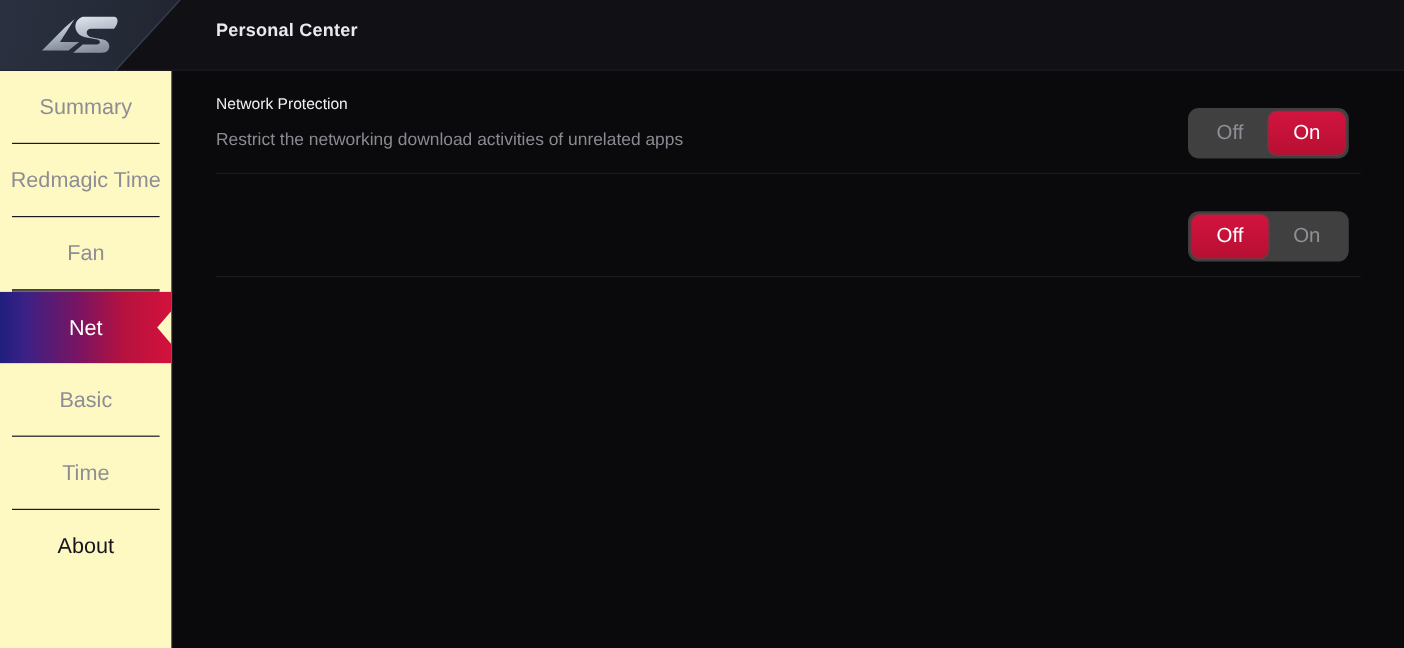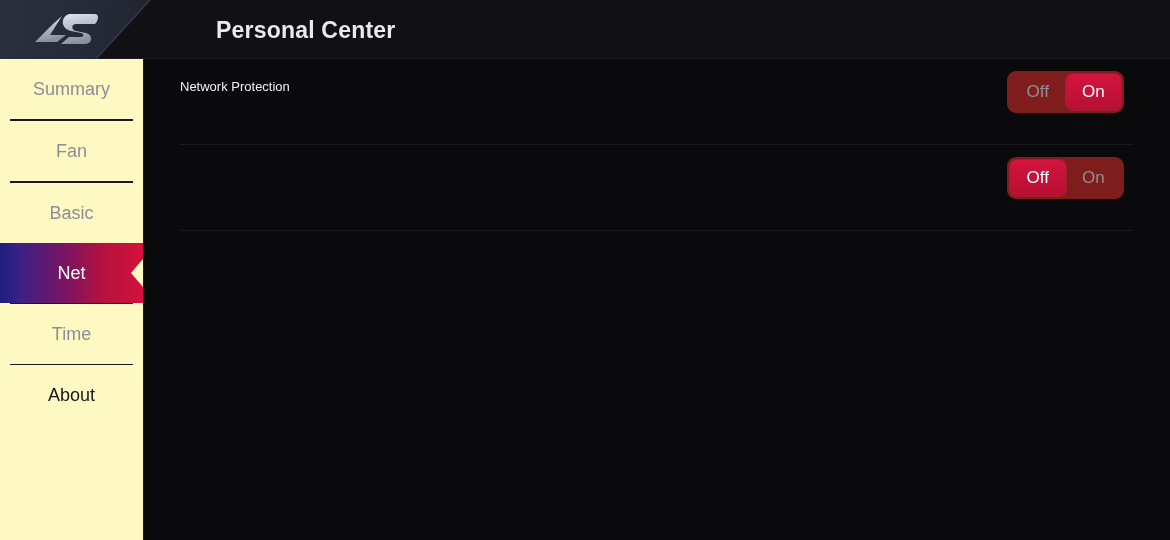--- a/index.html
+++ b/index.html
@@ -63,26 +63,25 @@
     top: 11px;
     width: 66px;
     height: 36px;
     z-index: 9;
   }
 
   .header-title {
     position: absolute;
     left: 180px;
     top: 17px;
-    font-size: 23px;
+    font-size: 15px;
     font-weight: bold;
     color: #e9e9ee;
     letter-spacing: 0.2px;
     z-index: 9;
-    margin-left: 36px;
   }
 
   
   .sidebar {
     position: absolute;
     left: 0;
     top: 59px;
     width: 143px;
     height: 481px;
     background: #fef9c3;
@@ -164,24 +163,24 @@
     position: absolute;
     left: 0;
     top: 50px;
     font-size: 14.5px;
     color: #8a8a92;
   }
 
   .seg-toggle {
     position: absolute;
     right: 10px;
-    top: 12px;
-    width: 117px;
+    top: 31px;
+    width: 134px;
     height: 42px;
-    background: #7f1d1d;
+    background: #404040;
     border-radius: 9px;
     display: flex;
     align-items: center;
     padding: 3px;
     box-sizing: border-box;
   }
   .seg-opt {
     flex: 1;
     height: 36px;
     line-height: 36px;
@@ -230,55 +229,59 @@
 
   <div class="header-title">Personal Center</div>
 
   <div class="sidebar">
 
     <div class="nav-item">
       <span class="nav-label">Summary</span>
     </div>
     <div class="nav-sep"></div>
 
+    <div class="nav-item">
+      <span class="nav-label">Redmagic Time</span>
+    </div>
     <div class="nav-sep"></div>
 
     <div class="nav-item">
       <span class="nav-label">Fan</span>
     </div>
     <div class="nav-sep"></div>
 
     <div class="nav-sep"></div>
-
-    <div class="nav-item">
-      <span class="nav-label">Basic</span>
-    </div>
 
     <div class="nav-item active">
       <span class="nav-label">Net</span>
     </div>
+
+    <div class="nav-item">
+      <span class="nav-label">Basic</span>
+    </div>
     <div class="nav-sep"></div>
 
     <div class="nav-item">
       <span class="nav-label">Time</span>
     </div>
     <div class="nav-sep"></div>
 
     <div class="nav-item clipped">
       <span class="nav-label">About</span>
     </div>
 
   </div>
 
   <div class="sidebar-divider"></div>
 
   <div class="content">
 
     <div class="setting-row">
       <div class="row-title">Network Protection</div>
+      <div class="row-desc">Restrict the networking download activities of unrelated apps</div>
       <div class="seg-toggle">
         <div class="seg-opt">Off</div>
         <div class="seg-opt on">On</div>
       </div>
       <div class="row-sep"></div>
     </div>
 
     <div class="setting-row">
       <div class="seg-toggle">
         <div class="seg-opt on">Off</div>

